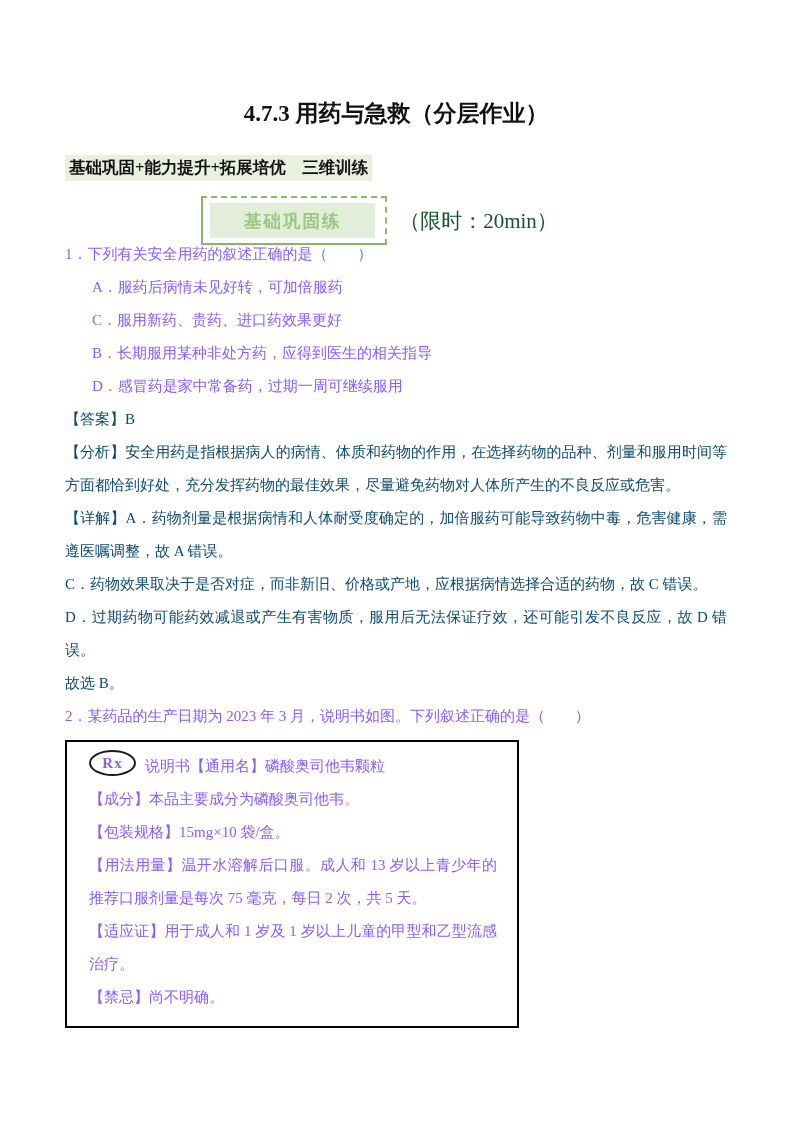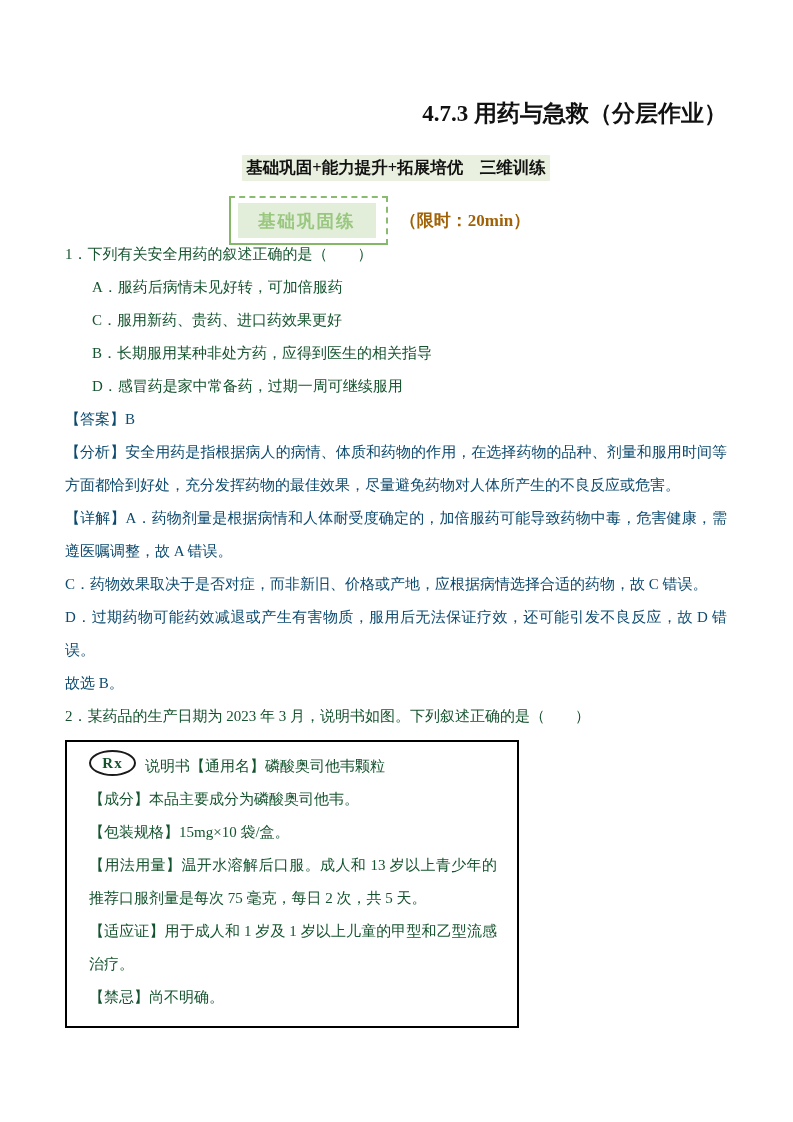--- a/index.html
+++ b/index.html
@@ -12,27 +12,27 @@
     background: #ffffff;
     font-family: "Liberation Serif", "DejaVu Serif", serif;
     color: #1c1c1c;
     font-size: 15px;
     overflow: hidden;
   }
   .content { padding: 0 66px 0 65px; }
 
   .doc-title {
     margin-top: 98px;
-    text-align: right;
+    text-align: center;
     font-size: 23px;
     font-weight: bold;
     line-height: 32px;
     color: #111;
   }
-  .subtitle-row { margin-top: 25px; text-align: center; }
+  .subtitle-row { margin-top: 25px; text-align: left; }
   .subtitle-hl {
     display: inline-block;
     background: #e9f0df;
     font-size: 16.5px;
     font-weight: bold;
     line-height: 26px;
     padding: 0 4px;
     color: #111;
   }
 
@@ -48,49 +48,49 @@
     position: absolute;
     top: -7px; left: -9px; right: -12px; bottom: -7px;
     border-top: 2px dashed #8abb70;
     border-right: 2px dashed #8abb70;
     border-bottom: 2px solid #84b868;
     border-left: 2px solid #84b868;
     pointer-events: none;
   }
   .badge-fill {
     position: relative;
-    width: 138px;
+    width: 165px;
     height: 35px;
     background: #e2eeda;
     display: flex;
     align-items: center;
     justify-content: center;
     font-size: 17.5px;
     font-weight: bold;
     letter-spacing: 2px;
     color: #99c77f;
   }
   .time-limit {
     margin-left: 24px;
-    font-weight: bold;
-    font-size: 17px;
-    color: #a16207;
+    font-weight: normal;
+    font-size: 21px;
+    color: #14532d;
   }
 
   .section-heading {
     margin-top: 17px;
     font-weight: bold;
     font-size: 15.5px;
     line-height: 33px;
     color: #111;
   }
   .para {
     line-height: 33px;
     text-align: justify;
-    color: #14532d;
+    color: #8b5cf6;
   }
   .option { padding-left: 27px; }
   .red { color: #0c4a6e; }
 
   .leaflet-box {
     margin-top: 7px;
     width: 454px;
     border: 2px solid #000;
     padding: 8px 20px 12px 22px;
     background: #fff;

